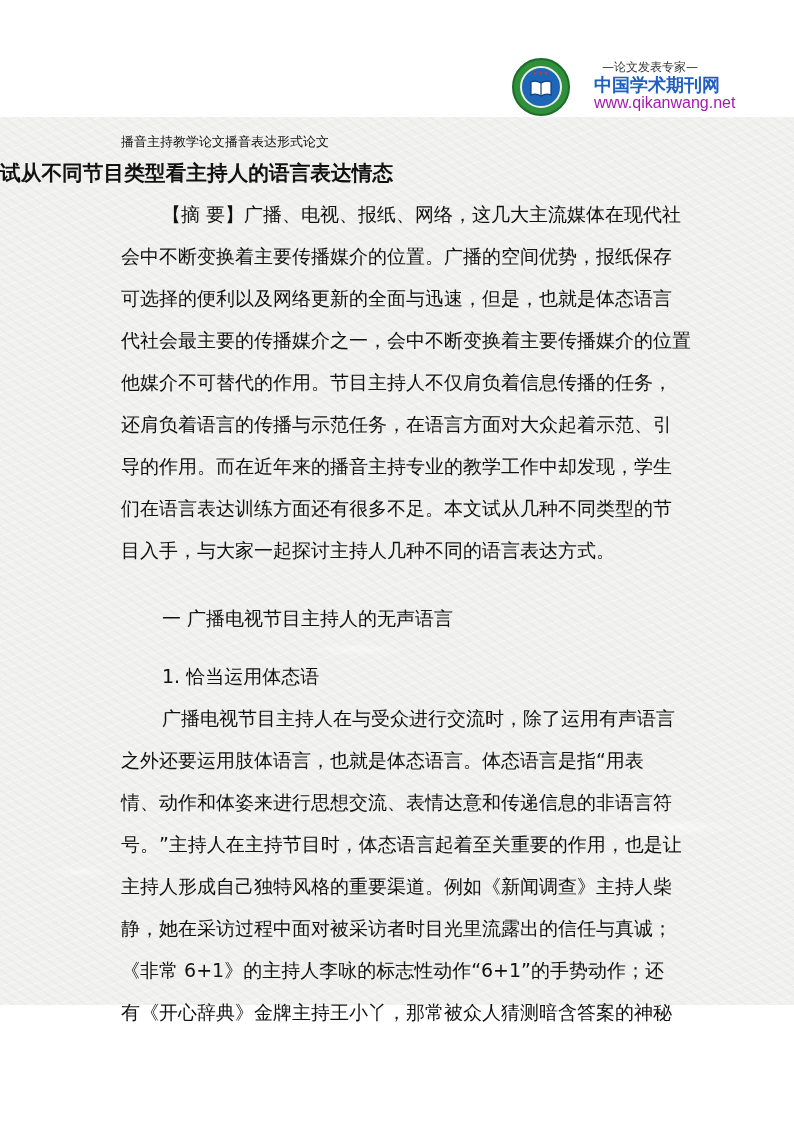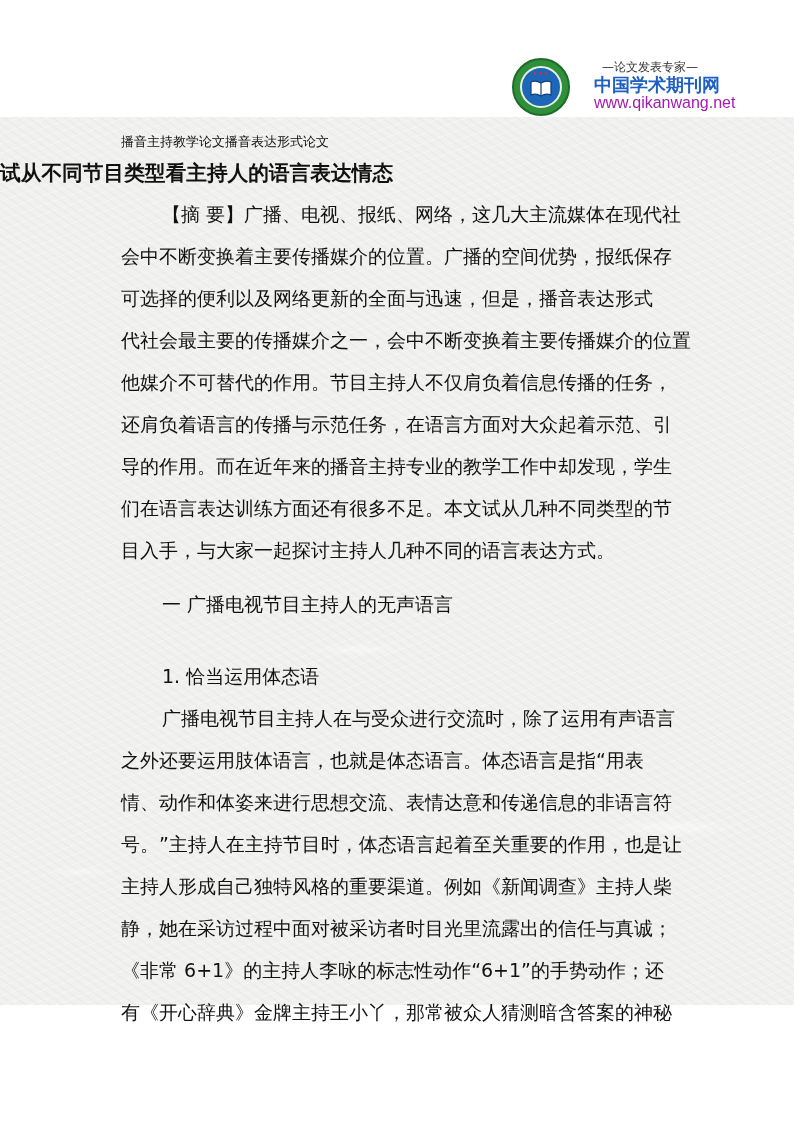--- a/index.html
+++ b/index.html
@@ -87,29 +87,29 @@
     <div class="logo-url">www.qikanwang.net</div>
   </div>
 </div>
 
 <div class="doc">
   <div class="header-note">播音主持教学论文播音表达形式论文</div>
   <div class="title">试从不同节目类型看主持人的语言表达情态</div>
 
   <div class="line indent" style="top:202px">【摘 要】广播、电视、报纸、网络，这几大主流媒体在现代社</div>
   <div class="line" style="top:244px">会中不断变换着主要传播媒介的位置。广播的空间优势，报纸保存</div>
-  <div class="line" style="top:286px">可选择的便利以及网络更新的全面与迅速，但是，播音表达形式</div>
+  <div class="line" style="top:286px">可选择的便利以及网络更新的全面与迅速，但是，也就是体态语言</div>
   <div class="line" style="top:328px">代社会最主要的传播媒介之一，会中不断变换着主要传播媒介的位置</div>
   <div class="line" style="top:370px">他媒介不可替代的作用。节目主持人不仅肩负着信息传播的任务，</div>
   <div class="line" style="top:412px">还肩负着语言的传播与示范任务，在语言方面对大众起着示范、引</div>
   <div class="line" style="top:454px">导的作用。而在近年来的播音主持专业的教学工作中却发现，学生</div>
   <div class="line" style="top:496px">们在语言表达训练方面还有很多不足。本文试从几种不同类型的节</div>
   <div class="line" style="top:538px">目入手，与大家一起探讨主持人几种不同的语言表达方式。</div>
 
-  <div class="line indent" style="top:592px">一 广播电视节目主持人的无声语言</div>
+  <div class="line indent" style="top:606px">一 广播电视节目主持人的无声语言</div>
   <div class="line indent" style="top:664px">1. 恰当运用体态语</div>
 
   <div class="line indent" style="top:706px">广播电视节目主持人在与受众进行交流时，除了运用有声语言</div>
   <div class="line" style="top:748px">之外还要运用肢体语言，也就是体态语言。体态语言是指“用表</div>
   <div class="line" style="top:790px">情、动作和体姿来进行思想交流、表情达意和传递信息的非语言符</div>
   <div class="line" style="top:832px">号。”主持人在主持节目时，体态语言起着至关重要的作用，也是让</div>
   <div class="line" style="top:874px">主持人形成自己独特风格的重要渠道。例如《新闻调查》主持人柴</div>
   <div class="line" style="top:916px">静，她在采访过程中面对被采访者时目光里流露出的信任与真诚；</div>
   <div class="line" style="top:958px">《非常 6+1》的主持人李咏的标志性动作“6+1”的手势动作；还</div>
   <div class="line" style="top:1000px">有《开心辞典》金牌主持王小丫，那常被众人猜测暗含答案的神秘</div>

